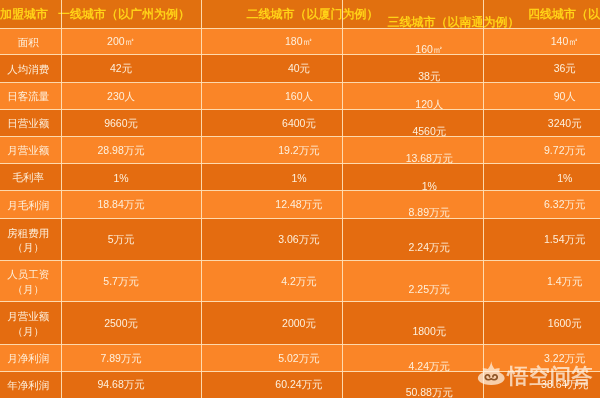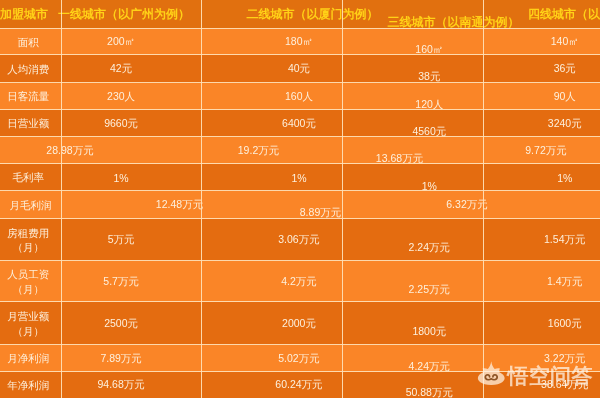--- a/index.html
+++ b/index.html
@@ -62,34 +62,36 @@
         <div class="cell val c4">90人</div>
       </div>
       <div class="row dark" style="height:27px">
         <div class="cell lbl c0">日营业额</div>
         <div class="cell val c1">9660元</div>
         <div class="cell val c2">6400元</div>
         <div class="cell val c3">4560元</div>
         <div class="cell val c4">3240元</div>
       </div>
       <div class="row light" style="height:27px">
+        <div class="cell lbl c0">月营业额</div>
         <div class="cell val c1">28.98万元</div>
         <div class="cell val c2">19.2万元</div>
         <div class="cell val c3">13.68万元</div>
         <div class="cell val c4">9.72万元</div>
       </div>
       <div class="row dark" style="height:27px">
         <div class="cell lbl c0">毛利率</div>
         <div class="cell val c1">1%</div>
         <div class="cell val c2">1%</div>
         <div class="cell val c3">1%</div>
         <div class="cell val c4">1%</div>
       </div>
       <div class="row light" style="height:28px">
         <div class="cell lbl c0">月毛利润</div>
+        <div class="cell val c1">18.84万元</div>
         <div class="cell val c2">12.48万元</div>
         <div class="cell val c3">8.89万元</div>
         <div class="cell val c4">6.32万元</div>
       </div>
       <div class="row dark" style="height:42px">
         <div class="cell lbl c0">房租费用（月）</div>
         <div class="cell val c1">5万元</div>
         <div class="cell val c2">3.06万元</div>
         <div class="cell val c3">2.24万元</div>
         <div class="cell val c4">1.54万元</div>

